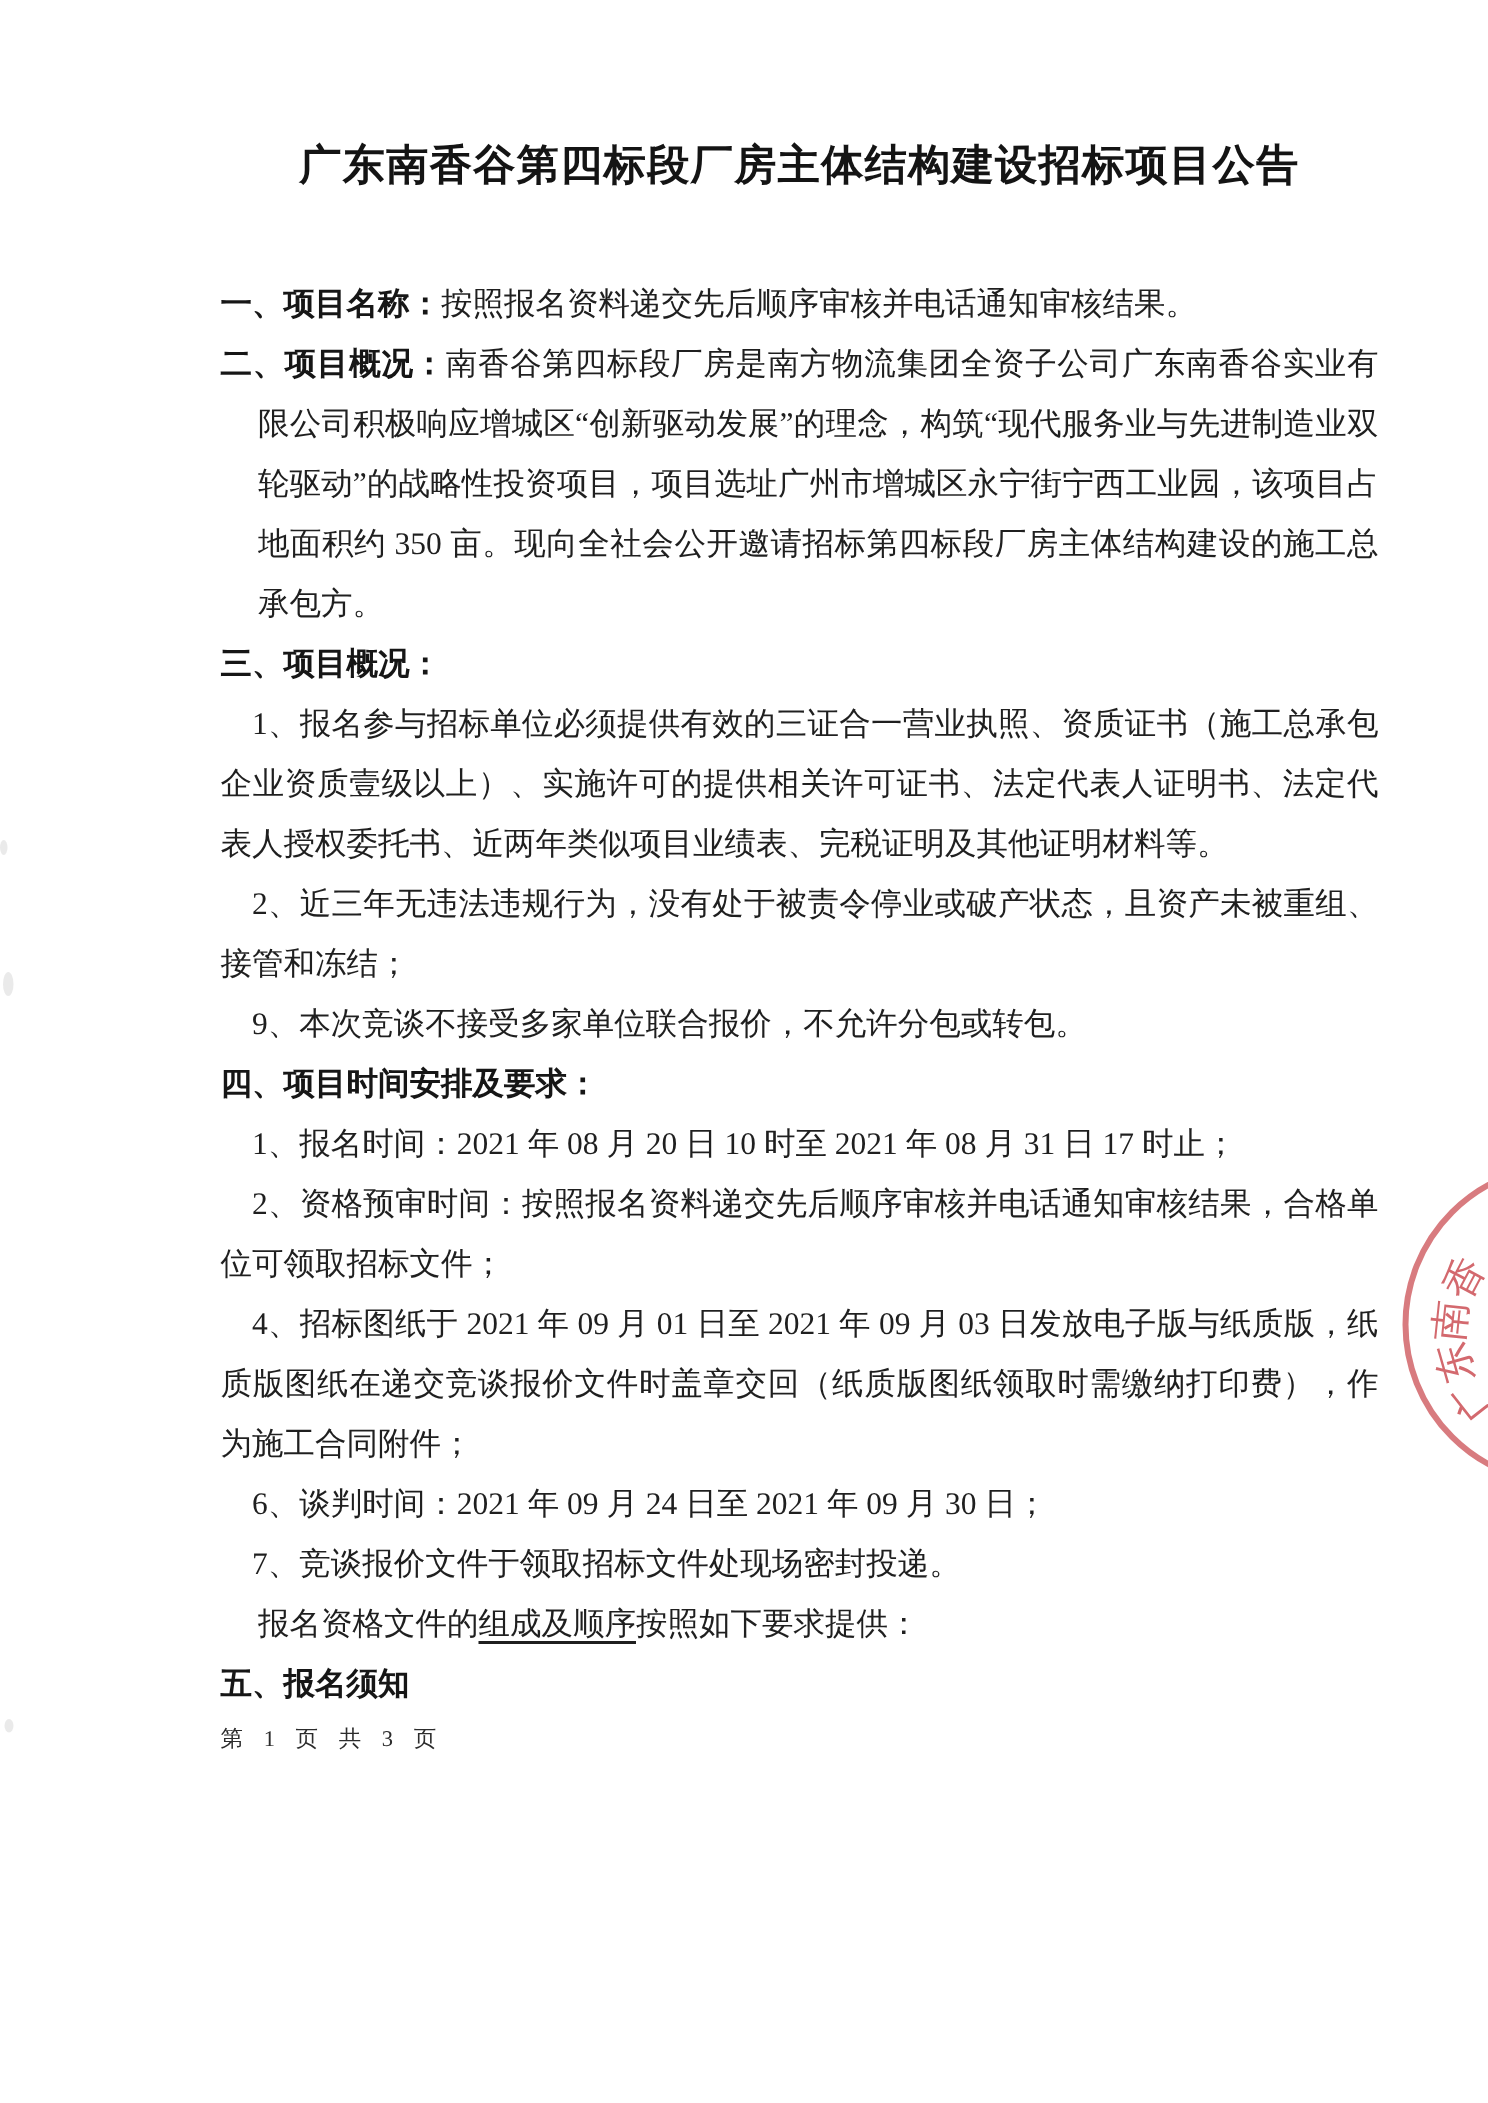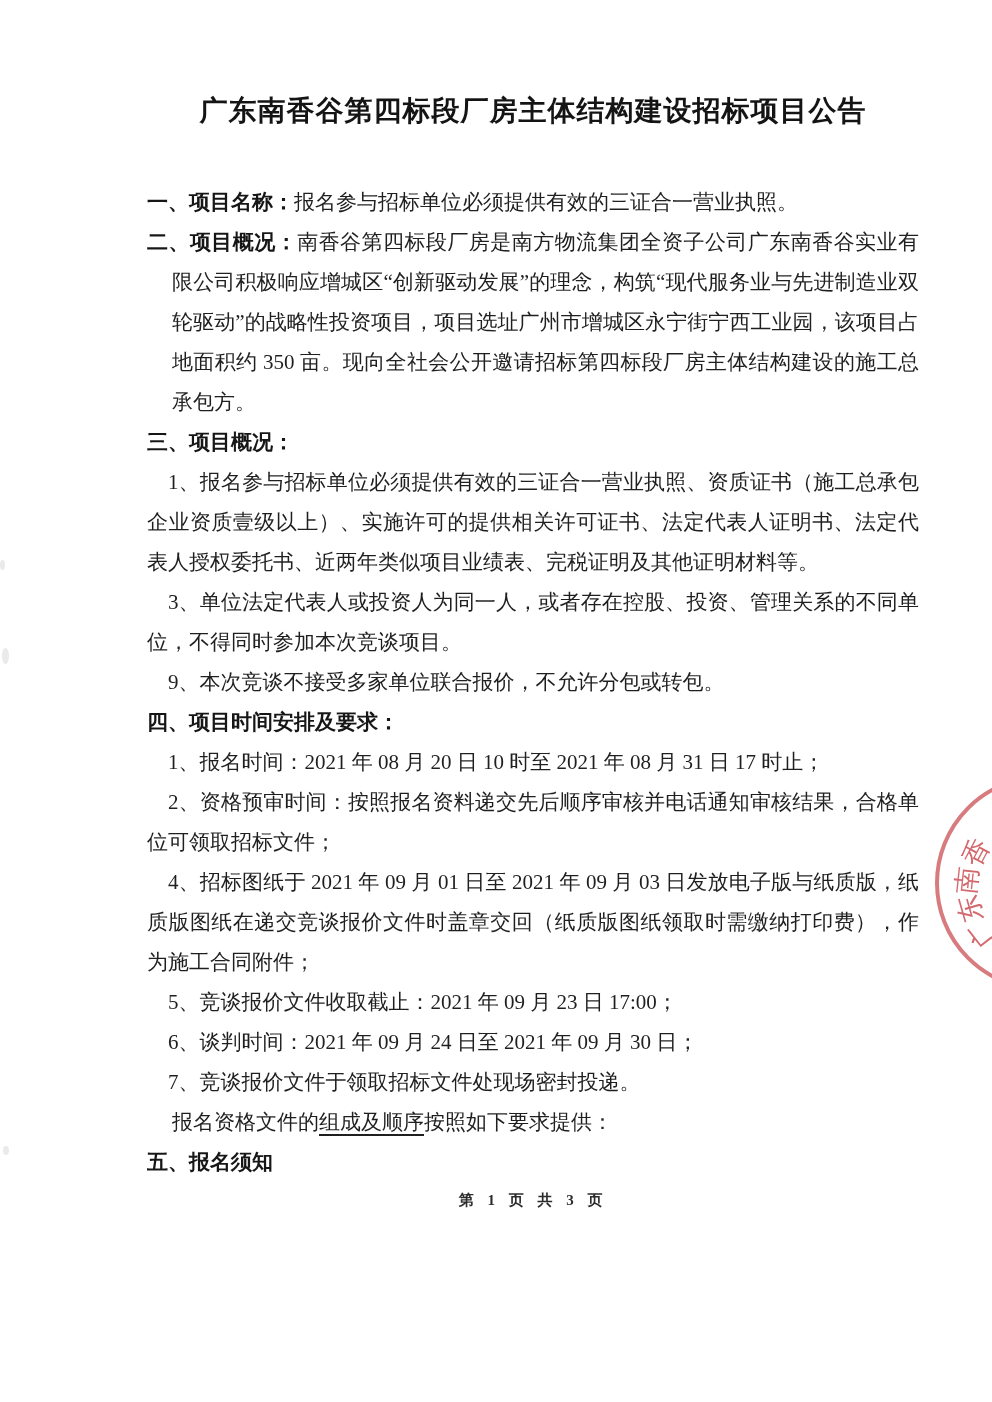--- a/index.html
+++ b/index.html
@@ -44,27 +44,26 @@
   
   .item { text-indent: 21px; }
   
   .ind { text-indent: 25px; }
   .u {
     text-decoration: underline;
     text-underline-offset: 5px;
     text-decoration-thickness: 1.5px;
   }
   .footer {
-    text-align: center;
+    text-align: left;
     font-size: 15px;
     letter-spacing: 5px;
     color: #2c2c2c;
     margin-top: 6px;
     line-height: 24px;
-    font-weight: bold;
   }
   
   .stamp {
     position: absolute;
     left: 935px;
     top: 775px;
     width: 216px;
     height: 216px;
     border: 4px solid rgba(201, 72, 78, 0.72);
     border-radius: 50%;
@@ -95,34 +94,33 @@
   .n2 { left: 0px; top: 560px; width: 5px; height: 10px; }
   .n3 { left: 3px; top: 1146px; width: 6px; height: 9px; }
 </style>
 </head>
 <body>
 
 <div class="page">
 
   <h1 class="doc-title">广东南香谷第四标段厂房主体结构建设招标项目公告</h1>
 
-  <p class="para"><span class="b">一、项目名称：</span><span>报名参与招标单位必须提供有效的三证合一营业执照。</span></p>
+  <p class="para"><span class="b">一、项目名称：</span><span>按照报名资料递交先后顺序审核并电话通知审核结果。</span></p>
 
   <p class="para hang"><span class="b">二、项目概况：</span><span>南香谷第四标段厂房是南方物流集团全资子公司广东南香谷实业有限公司积极响应增城区“创新驱动发展”的理念，构筑“现代服务业与先进制造业双轮驱动”的战略性投资项目，项目选址广州市增城区永宁街宁西工业园，该项目占地面积约 350 亩。现向全社会公开邀请招标第四标段厂房主体结构建设的施工总承包方。</span></p>
 
   <p class="para b">三、项目概况：</p>
   <p class="para item">1、报名参与招标单位必须提供有效的三证合一营业执照、资质证书（施工总承包企业资质壹级以上）、实施许可的提供相关许可证书、法定代表人证明书、法定代表人授权委托书、近两年类似项目业绩表、完税证明及其他证明材料等。</p>
-  <p class="para item">3、单位法定代表人或投资人为同一人，或者存在控股、投资、管理关系的不同单位，不得同时参加本次竞谈项目。</p>
+  <p class="para item">2、近三年无违法违规行为，没有处于被责令停业或破产状态，且资产未被重组、接管和冻结；</p>
   <p class="para item">9、本次竞谈不接受多家单位联合报价，不允许分包或转包。</p>
 
   <p class="para b">四、项目时间安排及要求：</p>
   <p class="para item">1、报名时间：2021 年 08 月 20 日 10 时至 2021 年 08 月 31 日 17 时止；</p>
   <p class="para item">2、资格预审时间：按照报名资料递交先后顺序审核并电话通知审核结果，合格单位可领取招标文件；</p>
   <p class="para item">4、招标图纸于 2021 年 09 月 01 日至 2021 年 09 月 03 日发放电子版与纸质版，纸质版图纸在递交竞谈报价文件时盖章交回（纸质版图纸领取时需缴纳打印费），作为施工合同附件；</p>
-  <p class="para item">5、竞谈报价文件收取截止：2021 年 09 月 23 日 17:00；</p>
   <p class="para item">6、谈判时间：2021 年 09 月 24 日至 2021 年 09 月 30 日；</p>
   <p class="para item">7、竞谈报价文件于领取招标文件处现场密封投递。</p>
 
   <p class="para ind"><span>报名资格文件的</span><span class="u">组成及顺序</span><span>按照如下要求提供：</span></p>
   <p class="para b">五、报名须知</p>
 
   <div class="footer">第 1 页 共 3 页</div>
 
 </div>
 

